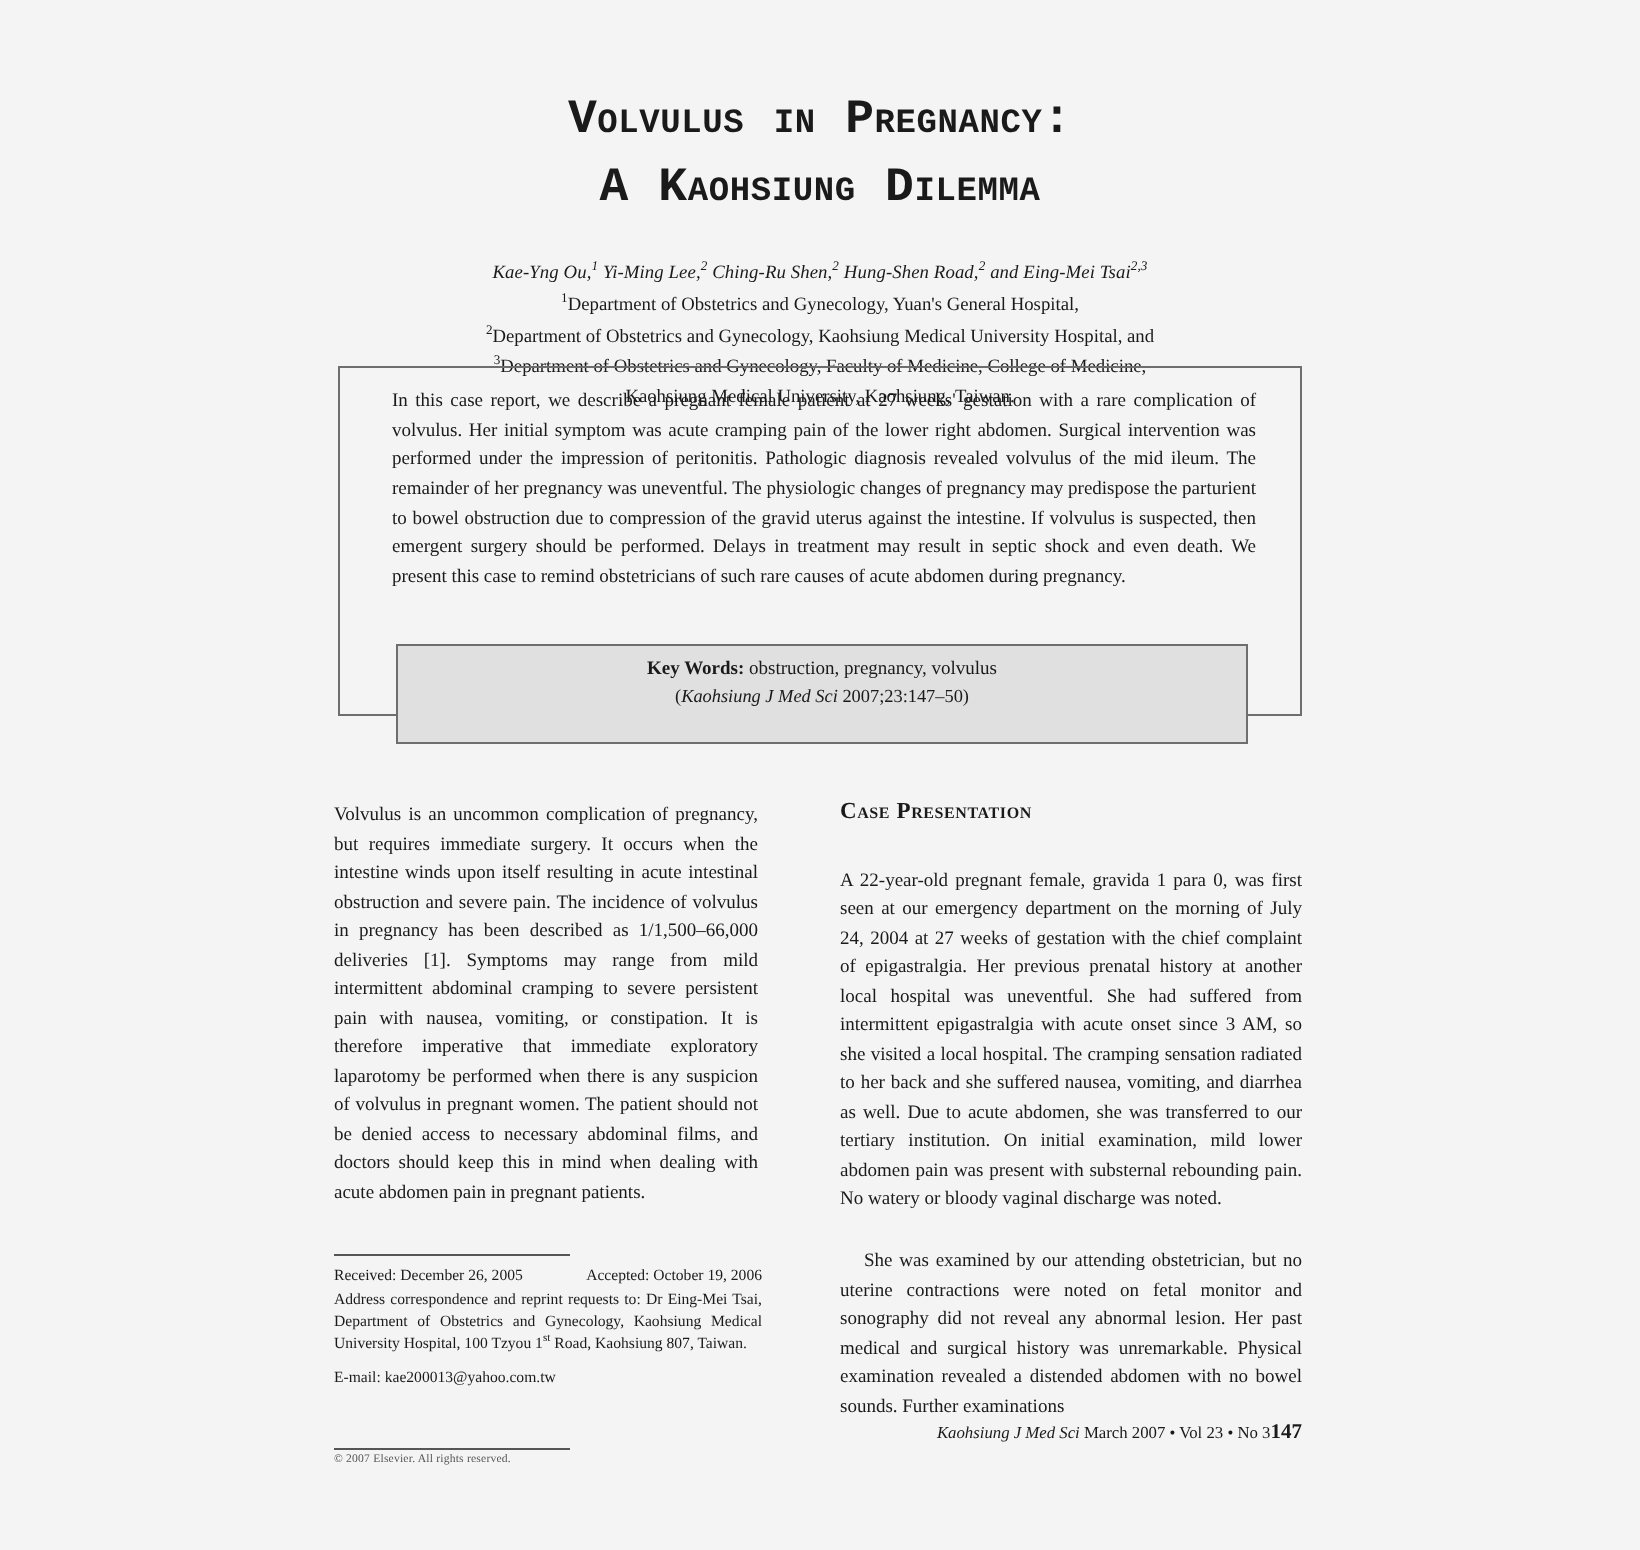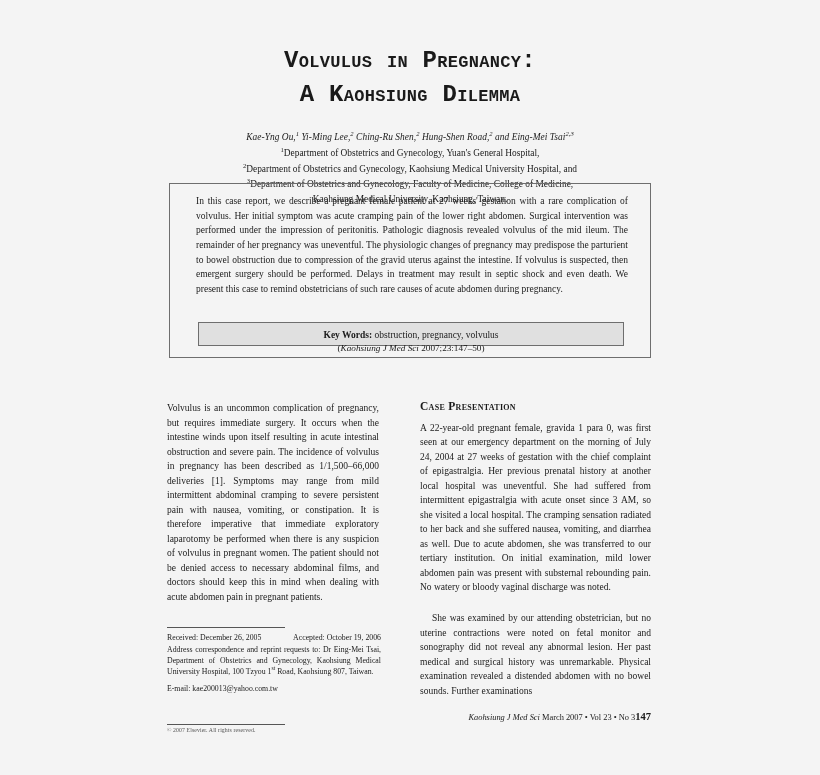--- a/index.html
+++ b/index.html
@@ -77,21 +77,21 @@
     text-align: justify;
     text-justify: inter-word;
   }
 
   
   .keywords-box {
     position: absolute;
     left: 198px;
     top: 322px;
     width: 426px;
-    height: 24px;
+    height: 50px;
     background: #e0e0e0;
     border: 1px solid #6e6e6e;
     box-sizing: border-box;
     text-align: center;
     padding-top: 6px;
   }
   .kw-line1 {
     font-size: 9.5px;
     line-height: 1.42;
   }
@@ -119,21 +119,21 @@
     width: 231px;
     font-size: 9.5px;
     line-height: 1.53;
     text-align: justify;
   }
   .section-head {
     font-size: 11.5px;
     font-weight: bold;
     font-variant: small-caps;
     letter-spacing: 0.3px;
-    margin-bottom: 5px;
+    margin-bottom: 18px;
   }
   .para { margin: 0; }
   .para + .para { text-indent: 12px; margin-top: 16px; }
 
   
   .footnote-rule {
     position: absolute;
     left: 167px;
     top: 627px;
     width: 118px;

